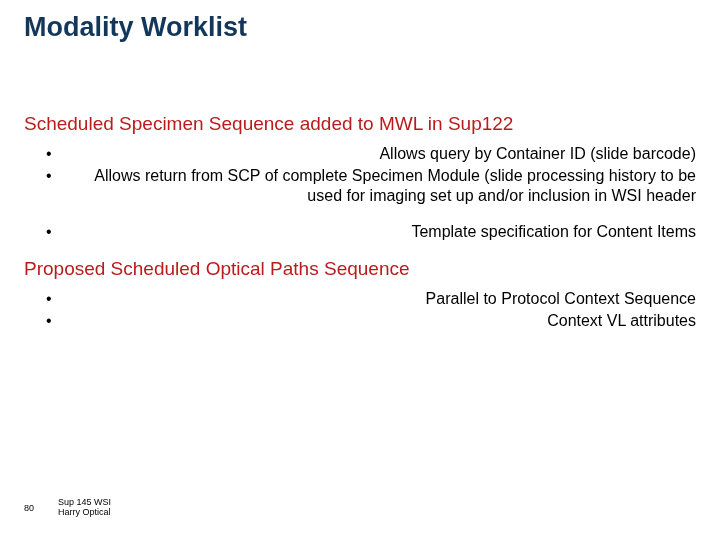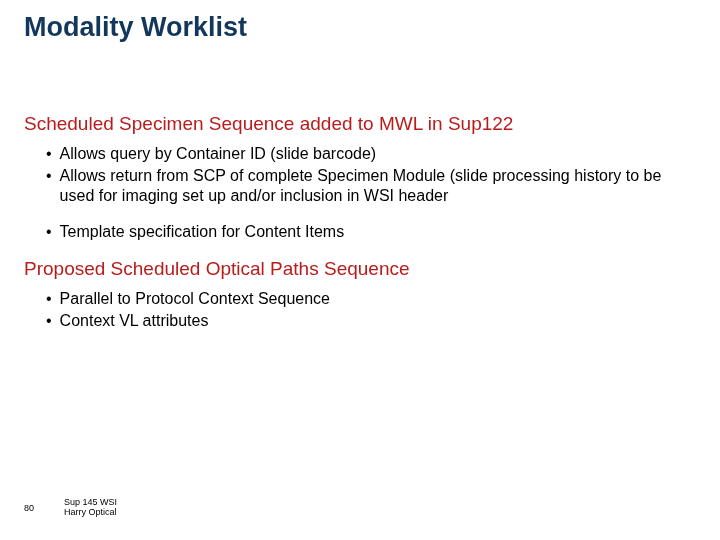--- a/index.html
+++ b/index.html
@@ -3,23 +3,23 @@
 <meta charset="utf-8">
 <style>
   * { margin: 0; padding: 0; box-sizing: border-box; }
   html, body { width: 720px; height: 540px; background: #fff; font-family: Arial, Helvetica, sans-serif; color: #000; }
   .slide { width: 720px; height: 540px; position: relative; padding: 12px 24px 0 24px; }
   .title { font-size: 27px; font-weight: bold; color: #13375b; margin-bottom: 70px; }
   .section { font-size: 19px; font-weight: normal; color: #b91c1c; margin-bottom: 8px; line-height: 1.2; }
   .bullets { margin: 0 0 16px 22px; }
   .bullet { font-size: 16px; color: #000; line-height: 1.25; margin-bottom: 2px; display: flex; }
   .bullet .dot { flex: 0 0 auto; margin-right: 8px; }
-  .bullet .txt { flex: 1 1 auto; }
+  .bullet .txt { flex: 1 1 auto; text-align: right; }
   .footer { position: absolute; left: 24px; bottom: 22px; display: flex; align-items: center; }
-  .pagenum { font-size: 9px; color: #000; margin-right: 30px; }
+  .pagenum { font-size: 9px; color: #000; margin-right: 24px; }
   .footertext { font-size: 9px; color: #000; line-height: 1.1; }
 </style>
 </head>
 <body>
 
 <div class="slide">
   <h1 class="title">Modality Worklist</h1>
 
   <div class="section">Scheduled Specimen Sequence added to MWL in Sup122</div>
   <div class="bullets">

